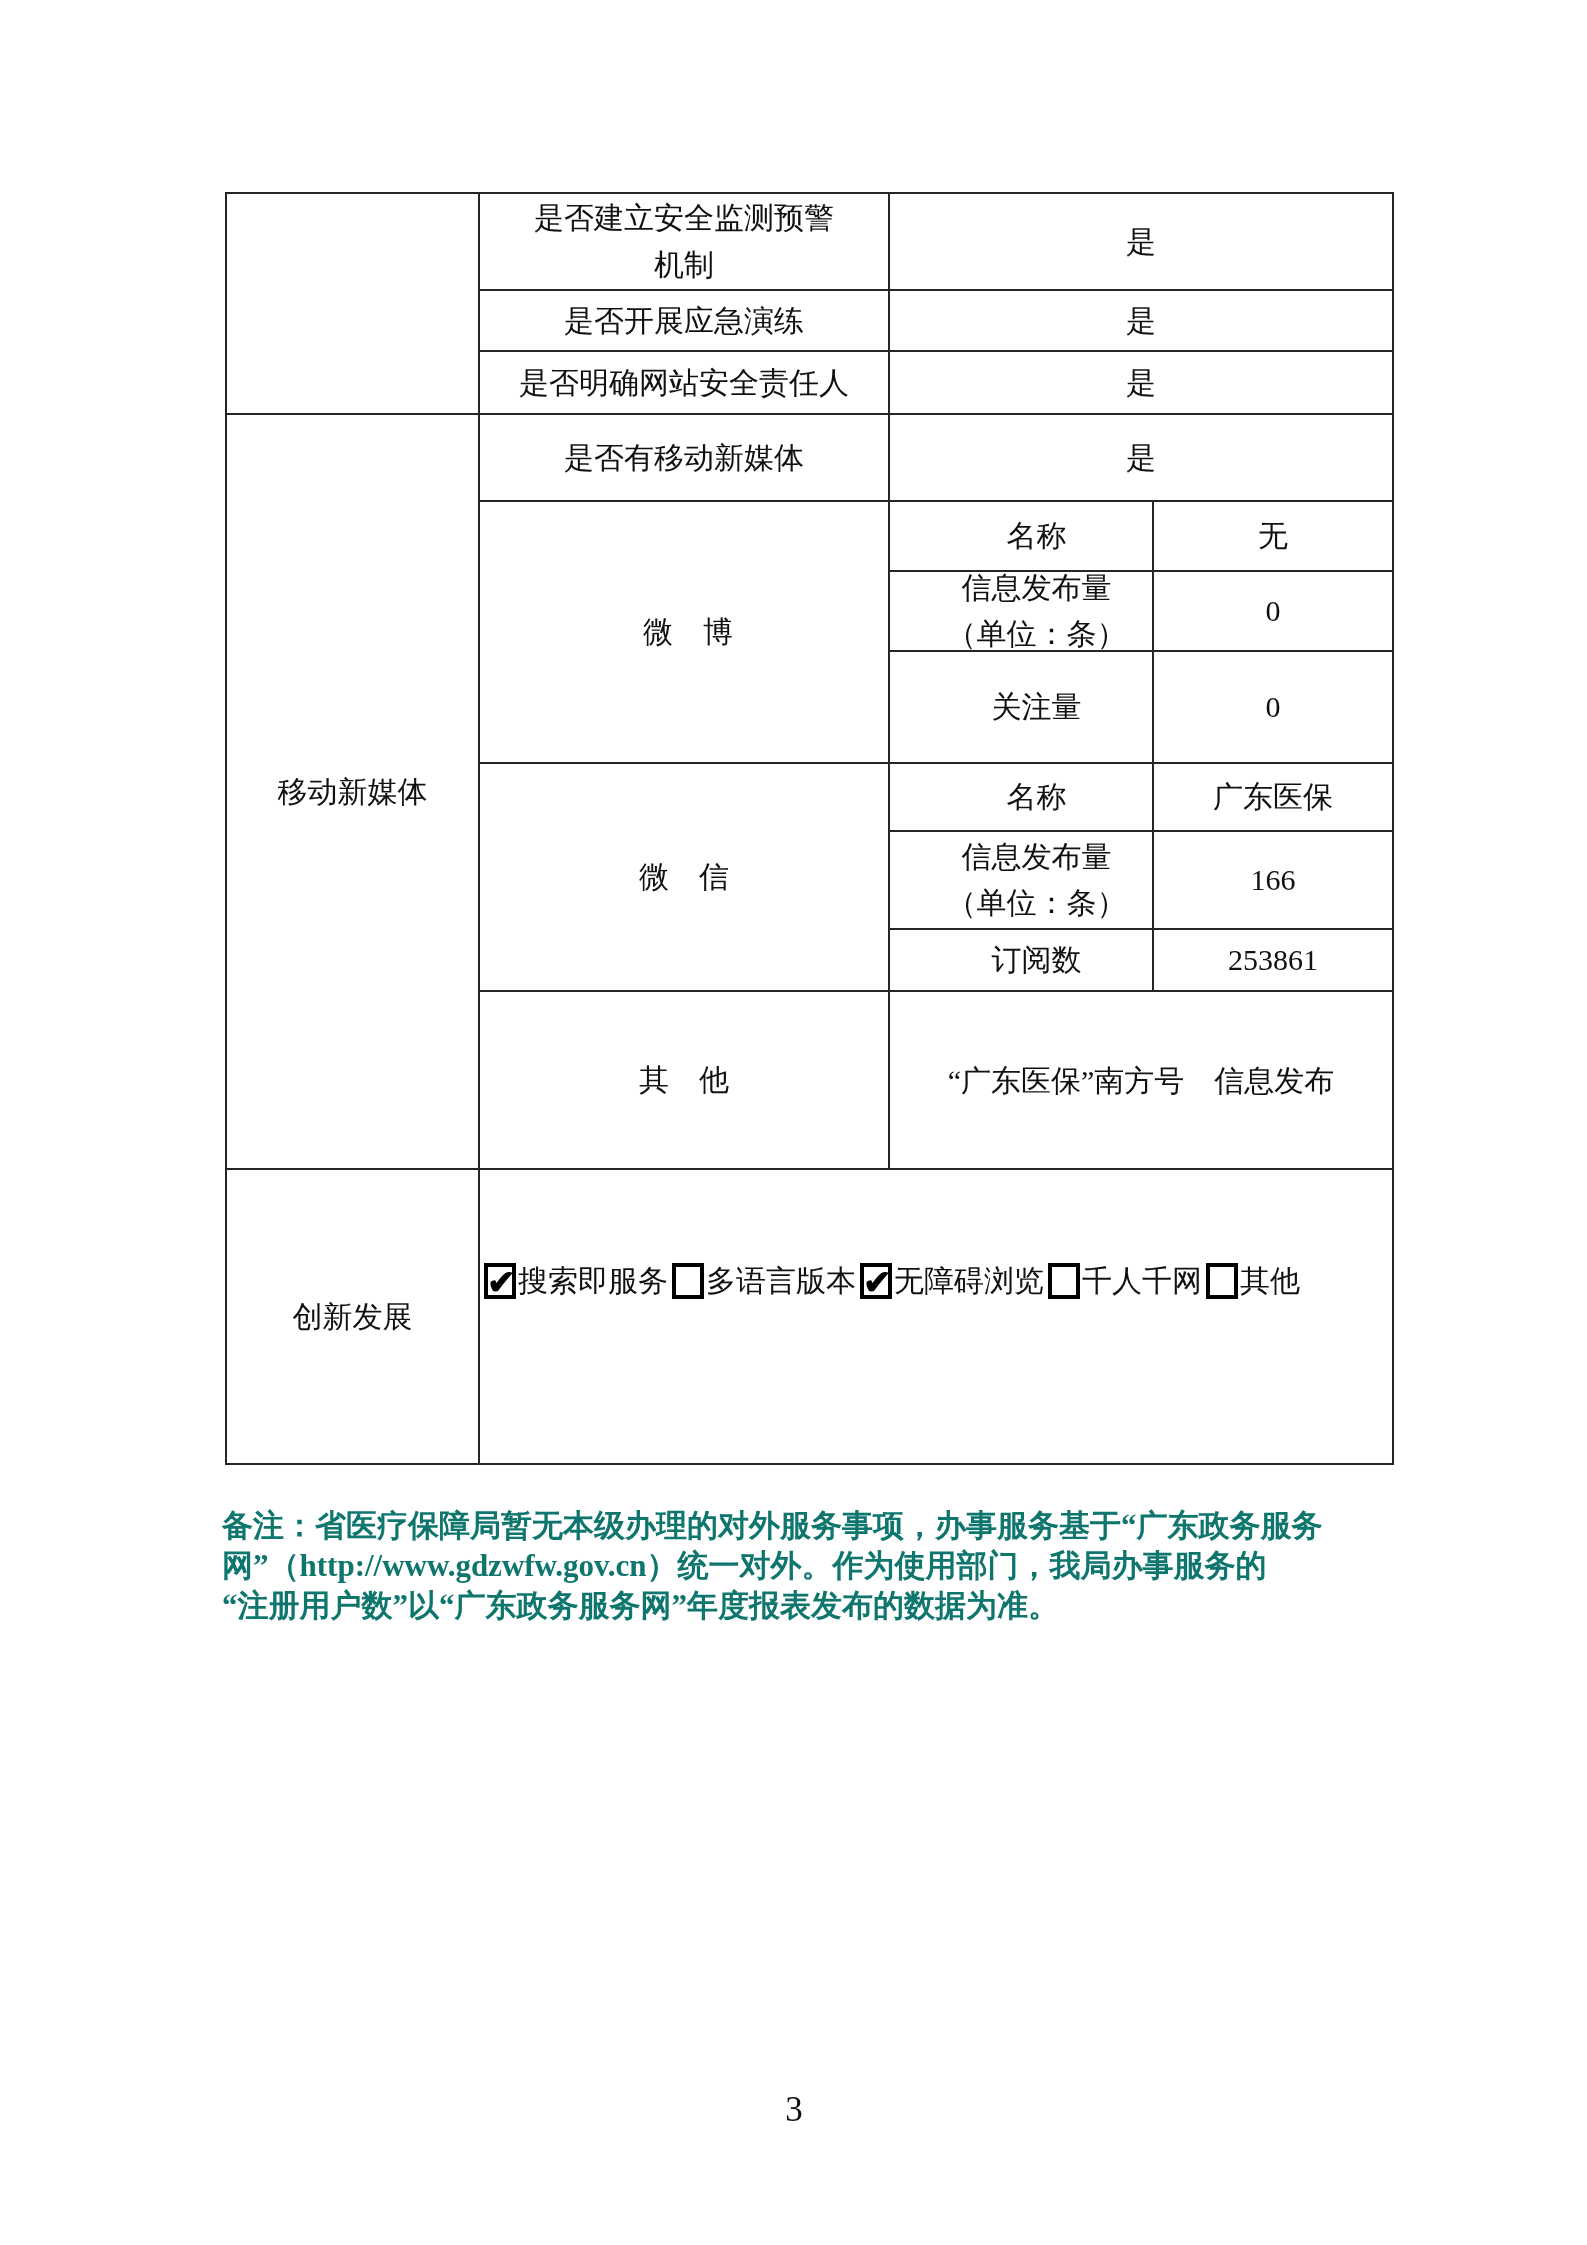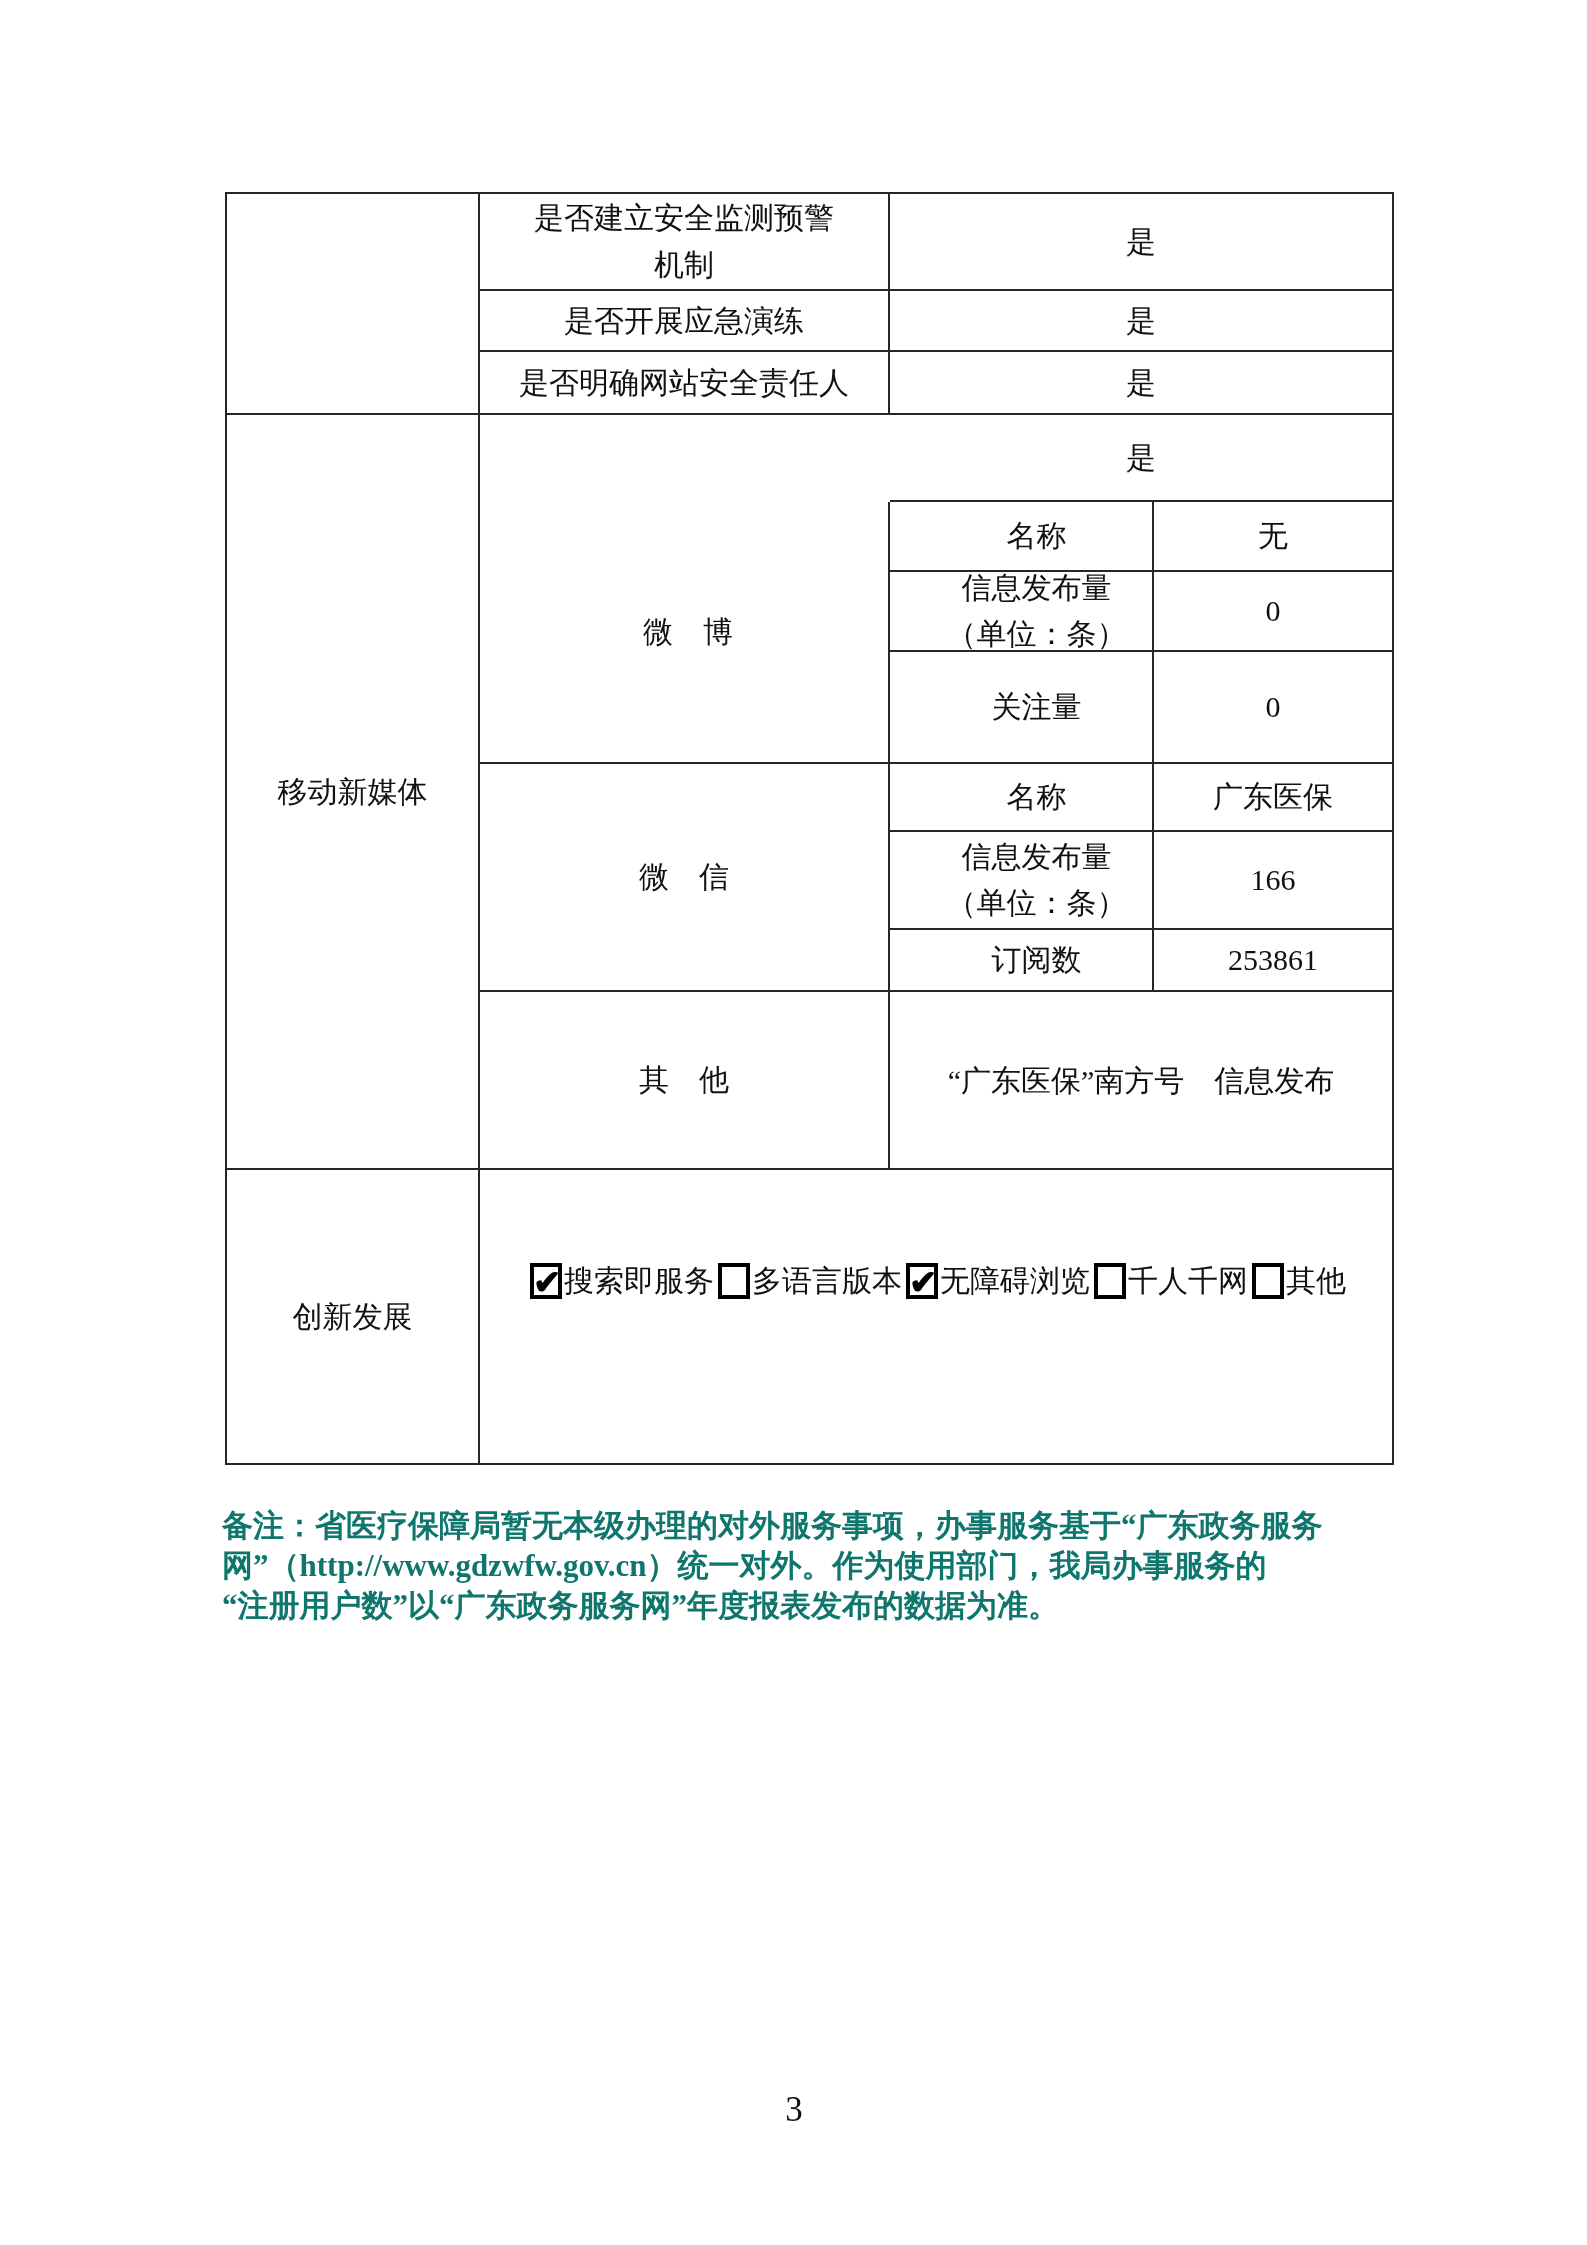--- a/index.html
+++ b/index.html
@@ -32,21 +32,21 @@
   .c1{grid-column:1/2;} .c2{grid-column:2/3;} .c3{grid-column:3/4;padding-left:31px;} .c4{grid-column:4/5;}
   .c34{grid-column:3/5;} .c234{grid-column:2/5;}
   .rows1-3{grid-row:1/4;} .rows4-11{grid-row:4/12;} .rows5-7{grid-row:5/8;padding-left:8px;} .rows8-10{grid-row:8/11;}
   .r1{grid-row:1/2;} .r2{grid-row:2/3;} .r3{grid-row:3/4;} .r4{grid-row:4/5;}
   .r5{grid-row:5/6;} .r6{grid-row:6/7;} .r7{grid-row:7/8;} .r8{grid-row:8/9;}
   .r9{grid-row:9/10;} .r10{grid-row:10/11;} .r11{grid-row:11/12;} .r12{grid-row:12/13;}
   .tight{line-height:1.55;}
   .wide-lines{line-height:2.3;}
   .checkline{
     flex-direction:row;
-    justify-content:center;
+    justify-content:flex-start;
     align-items:center;
     padding-bottom:72px;
     white-space:nowrap;
   }
   .cb{
     display:inline-block;
     width:24px;height:28px;
     border:4px solid #000;
     margin:0 2px 0 4px;
     position:relative;
@@ -95,20 +95,21 @@
     <div class="cell c34 r1">是</div>
 
     <div class="cell c2 r2">是否开展应急演练</div>
     <div class="cell c34 r2">是</div>
 
     <div class="cell c2 r3">是否明确网站安全责任人</div>
     <div class="cell c34 r3">是</div>
 
     <div class="cell c1 rows4-11">移动新媒体</div>
 
+    <div class="cell c2 r4">是否有移动新媒体</div>
     <div class="cell c34 r4">是</div>
 
     <div class="cell c2 rows5-7">微　博</div>
     <div class="cell c3 r5">名称</div>
     <div class="cell c4 r5">无</div>
     <div class="cell c3 r6 tight">
       <div>信息发布量</div>
       <div>（单位：条）</div>
     </div>
     <div class="cell c4 r6">0</div>

